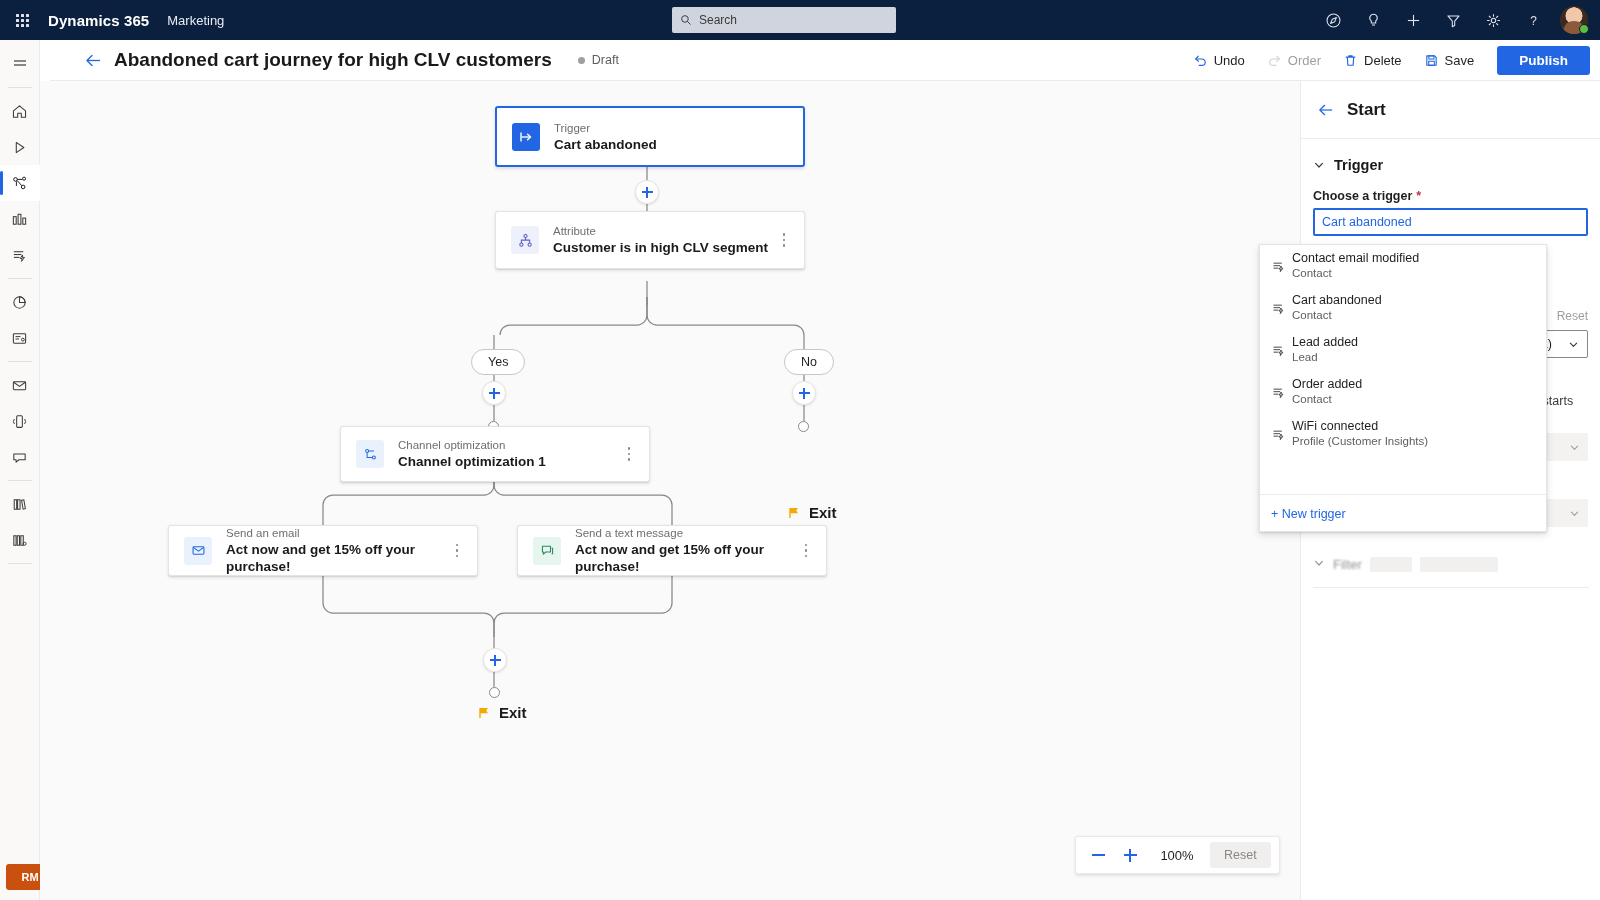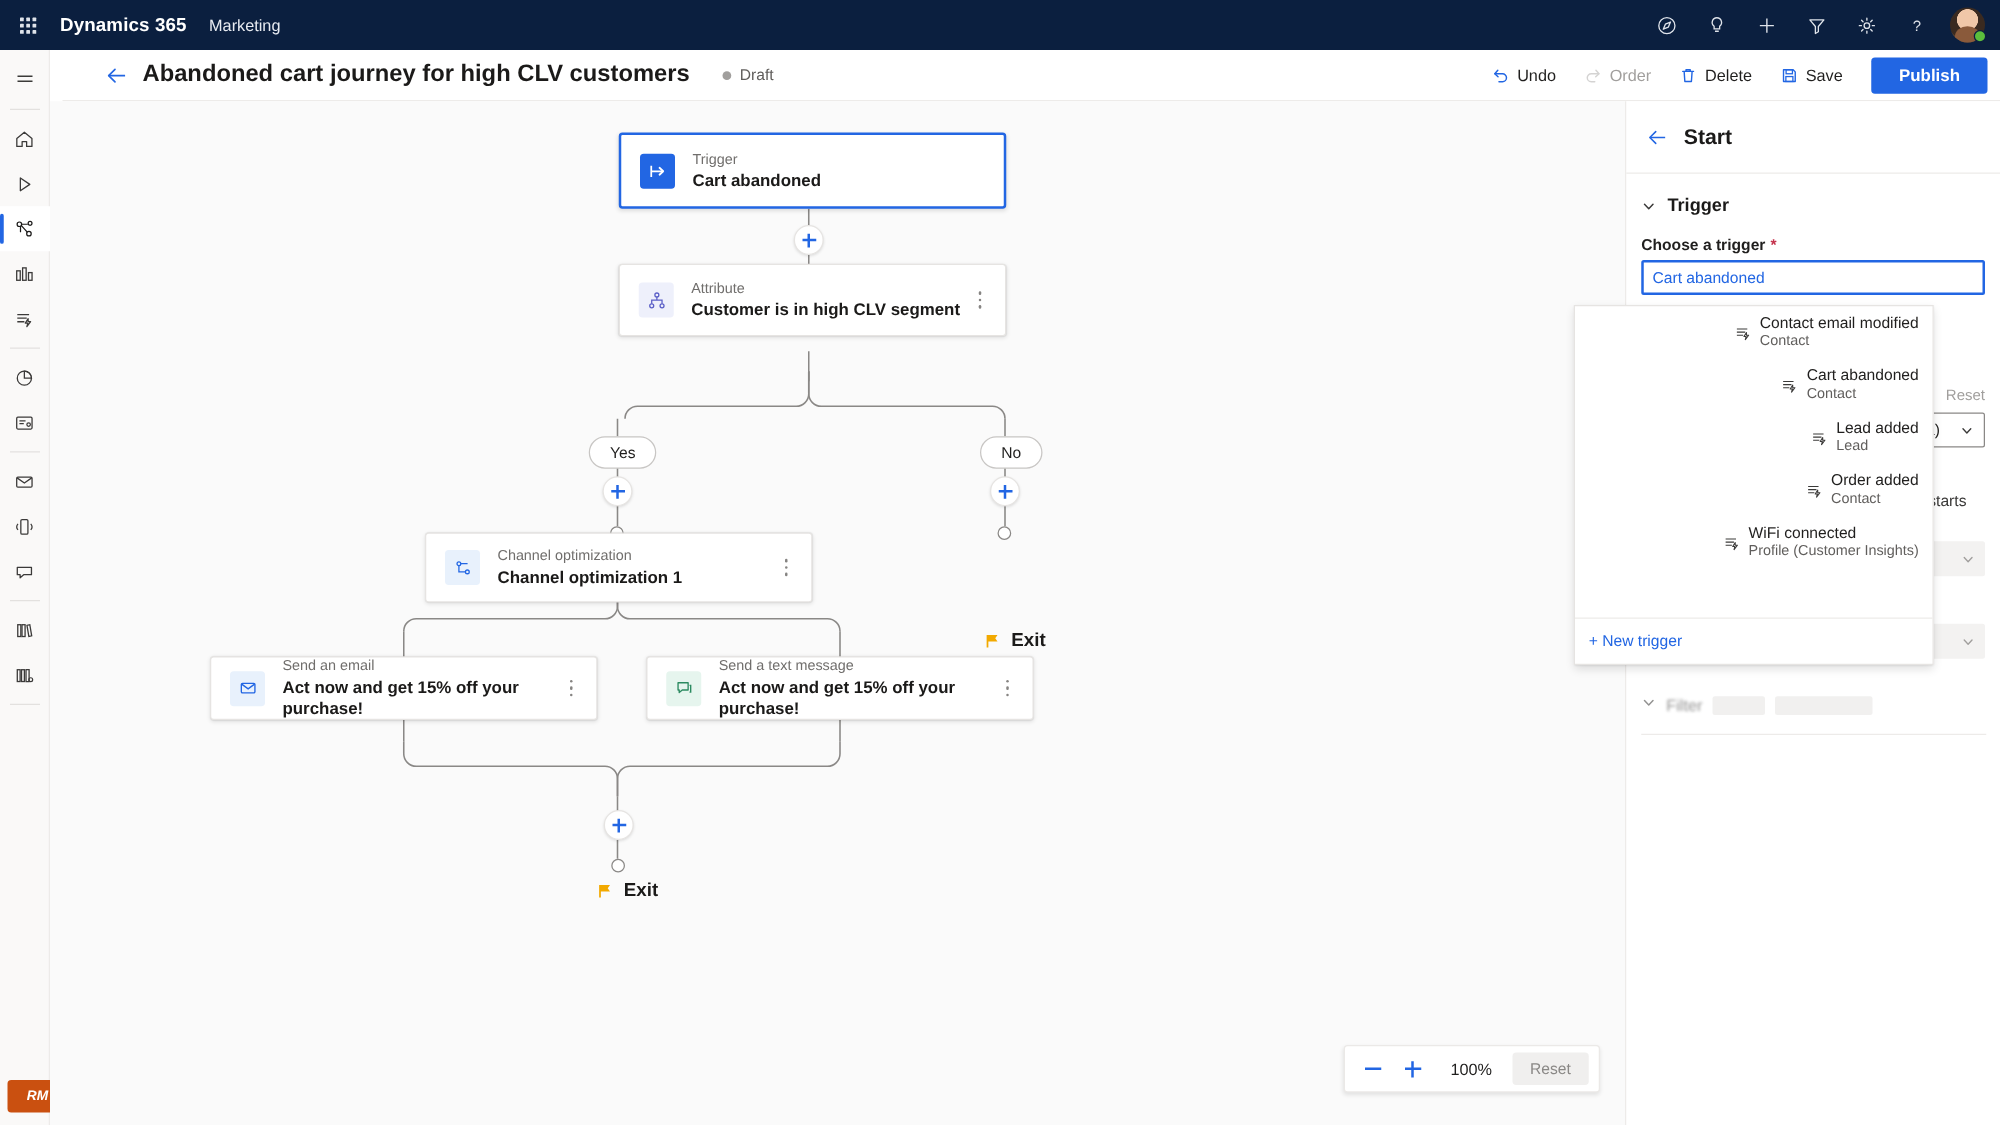--- a/index.html
+++ b/index.html
@@ -50,21 +50,21 @@
     position:relative;cursor:pointer;color:#605e5c;
   }
   .rail-item.active{ background:#ffffff; }
   .rail-item.active:before{
     content:"";position:absolute;left:0;top:6px;width:3px;height:24px;background:#2266e3;border-radius:2px;
   }
   .rail-sep{width:24px;height:1px;background:#e3e1df;margin:5px 0;}
   #rail-bottom{position:absolute;bottom:10px;left:6px;}
   #rail-badge{
     width:48px;height:26px;border-radius:3px;background:#ca5010;color:#fff;
-    font-size:11px;font-weight:bold;display:flex;align-items:center;justify-content:center;cursor:pointer;font-style:italic;
+    font-size:11px;font-weight:bold;display:flex;align-items:center;justify-content:center;cursor:pointer;
   }
 
   
   #cmdbar{
     position:absolute;top:40px;left:50px;width:1560px;height:41px;background:#ffffff;
     border-bottom:1px solid #edebe9;display:flex;align-items:center;
   }
   #back-arrow{width:34px;height:41px;display:flex;align-items:center;justify-content:center;color:#2266e3;cursor:pointer;margin-left:26px;}
   #journey-title{font-size:19px;font-weight:bold;color:#1b1a19;margin-left:4px;white-space:nowrap;}
   #status-chip{display:flex;align-items:center;gap:7px;margin-left:26px;}
@@ -146,21 +146,21 @@
 
   
   #trigger-dropdown{
     position:absolute;left:-42px;top:163px;width:288px;background:#fff;
     border:1px solid #e6e4e2;box-shadow:0 3.2px 7.2px rgba(0,0,0,.13),0 0.6px 1.8px rgba(0,0,0,.11);
     z-index:40;
   }
   #dd-head{display:flex;align-items:center;justify-content:space-between;padding:8px 11px 6px 11px;}
   #dd-head .lbl{font-size:11.5px;color:#605e5c;}
   #dd-head .all{font-size:11.5px;color:#2266e3;cursor:pointer;}
-  .dd-item{display:flex;align-items:center;gap:6px;padding:6px 11px;cursor:pointer;justify-content:flex-end;}
+  .dd-item{display:flex;align-items:center;gap:6px;padding:6px 11px;cursor:pointer;}
   .dd-txt{display:flex;flex-direction:column;}
   .dd-name{font-size:12.5px;color:#201f1e;line-height:15px;}
   .dd-sub{font-size:11.5px;color:#605e5c;line-height:15px;}
   #dd-foot{border-top:1px solid #edebe9;padding:9px 11px;margin-top:39px;}
   #dd-new{font-size:12.5px;color:#2266e3;cursor:pointer;}
 
   
   #filter-ghost{position:absolute;left:0;top:466px;width:300px;height:34px;display:flex;align-items:center;gap:8px;padding-left:12px;opacity:.55;}
   #filter-ghost .chev{color:#3b3a39;}
   #filter-ghost .gtxt{font-size:13px;color:#3b3a39;filter:blur(1.1px);}
@@ -185,20 +185,27 @@
         <i></i>
         <i></i>
         <i></i>
         <i></i>
         <i></i>
     </div>
   </div>
   <div id="brand">Dynamics 365</div>
   <div id="app-name">Marketing</div>
 
+  <div id="suite-search">
+    <svg class="mag" viewBox="0 0 16 16">
+        <circle cx="6.6" cy="6.6" r="4.4" fill="none" stroke="#3b3a39" stroke-width="1.3"></circle>
+        <line x1="9.9" y1="9.9" x2="14" y2="14" stroke="#3b3a39" stroke-width="1.3"></line>
+      </svg>
+    <span>Search</span>
+  </div>
 
   <div id="suite-actions">
     <div class="sa-btn">
       <svg width="17" height="17" viewBox="0 0 20 20">
           <circle cx="10" cy="10" r="7.6" fill="none" stroke="#dfe3ea" stroke-width="1.25"></circle>
           <path d="M13.4 6.6 8.6 8.6 6.6 13.4 11.4 11.4z" fill="none" stroke="#dfe3ea" stroke-width="1.25" stroke-linejoin="round"></path>
         </svg>
     </div>
     <div class="sa-btn">
       <svg width="17" height="17" viewBox="0 0 20 20">

